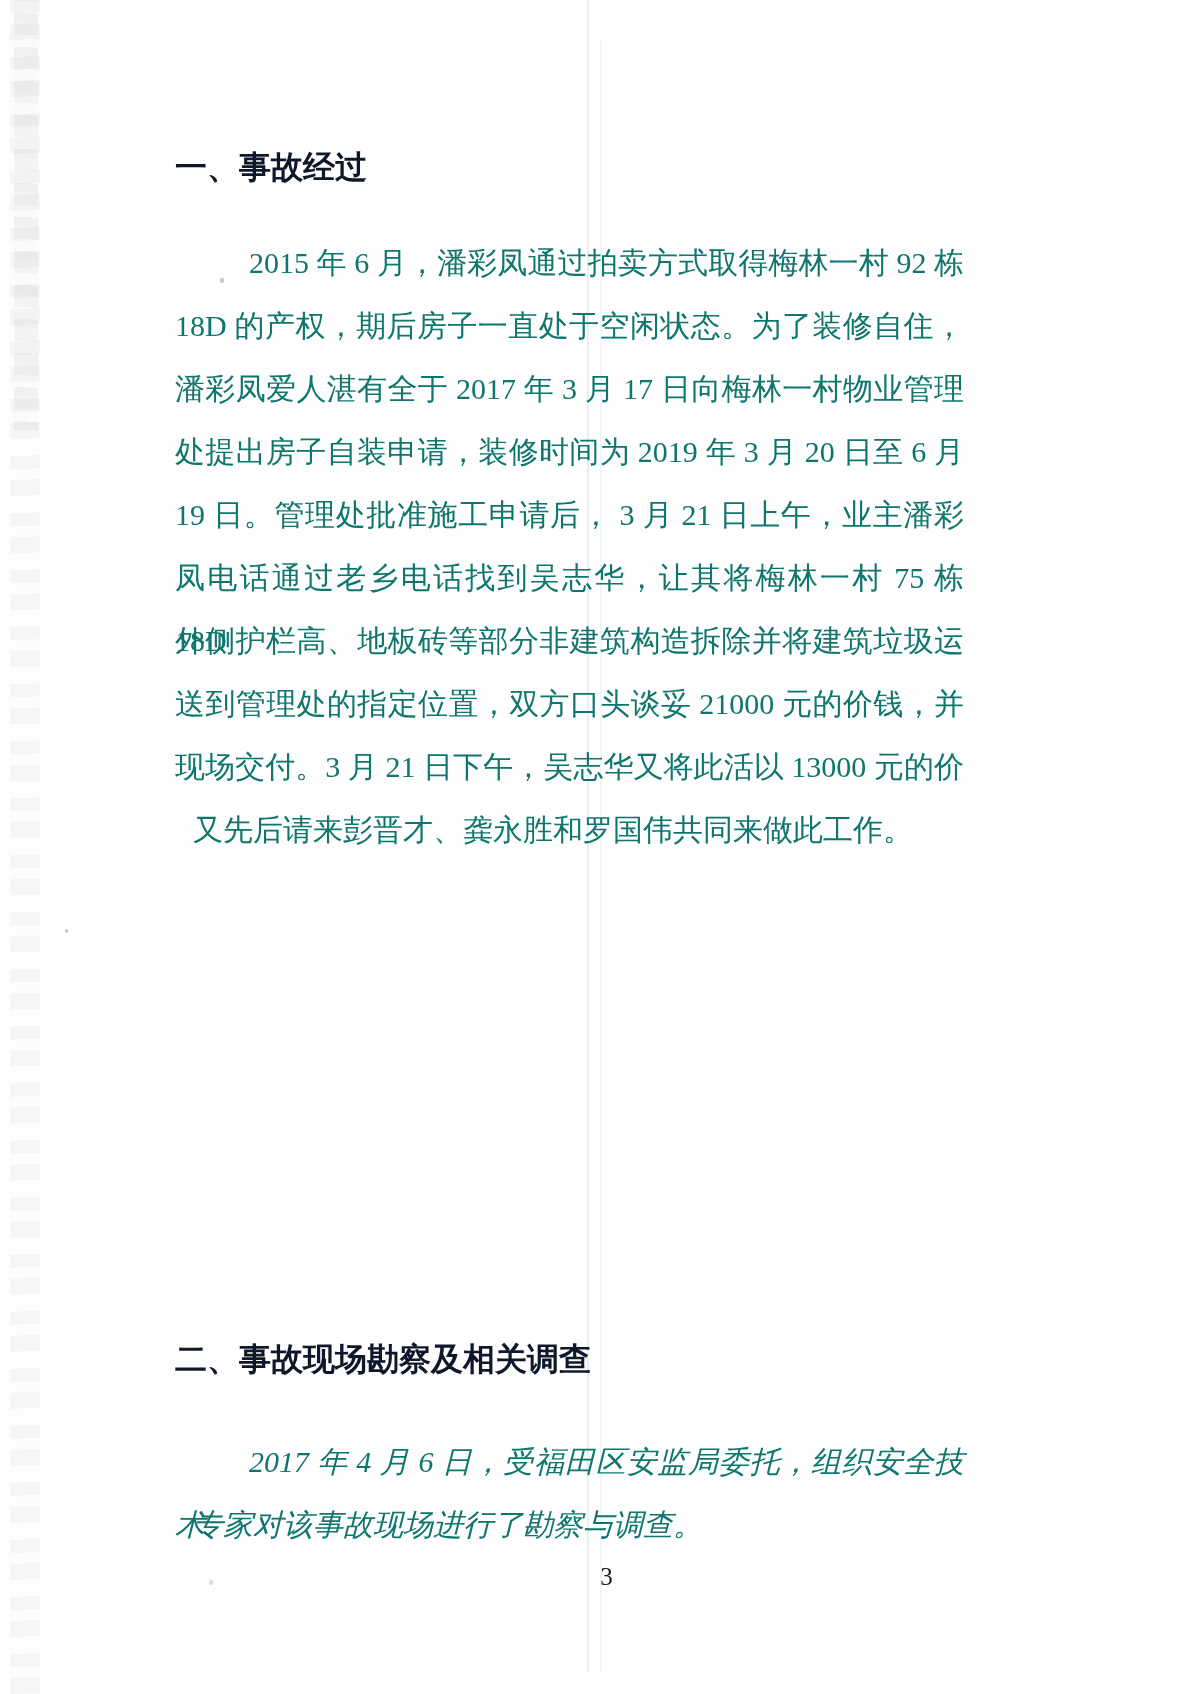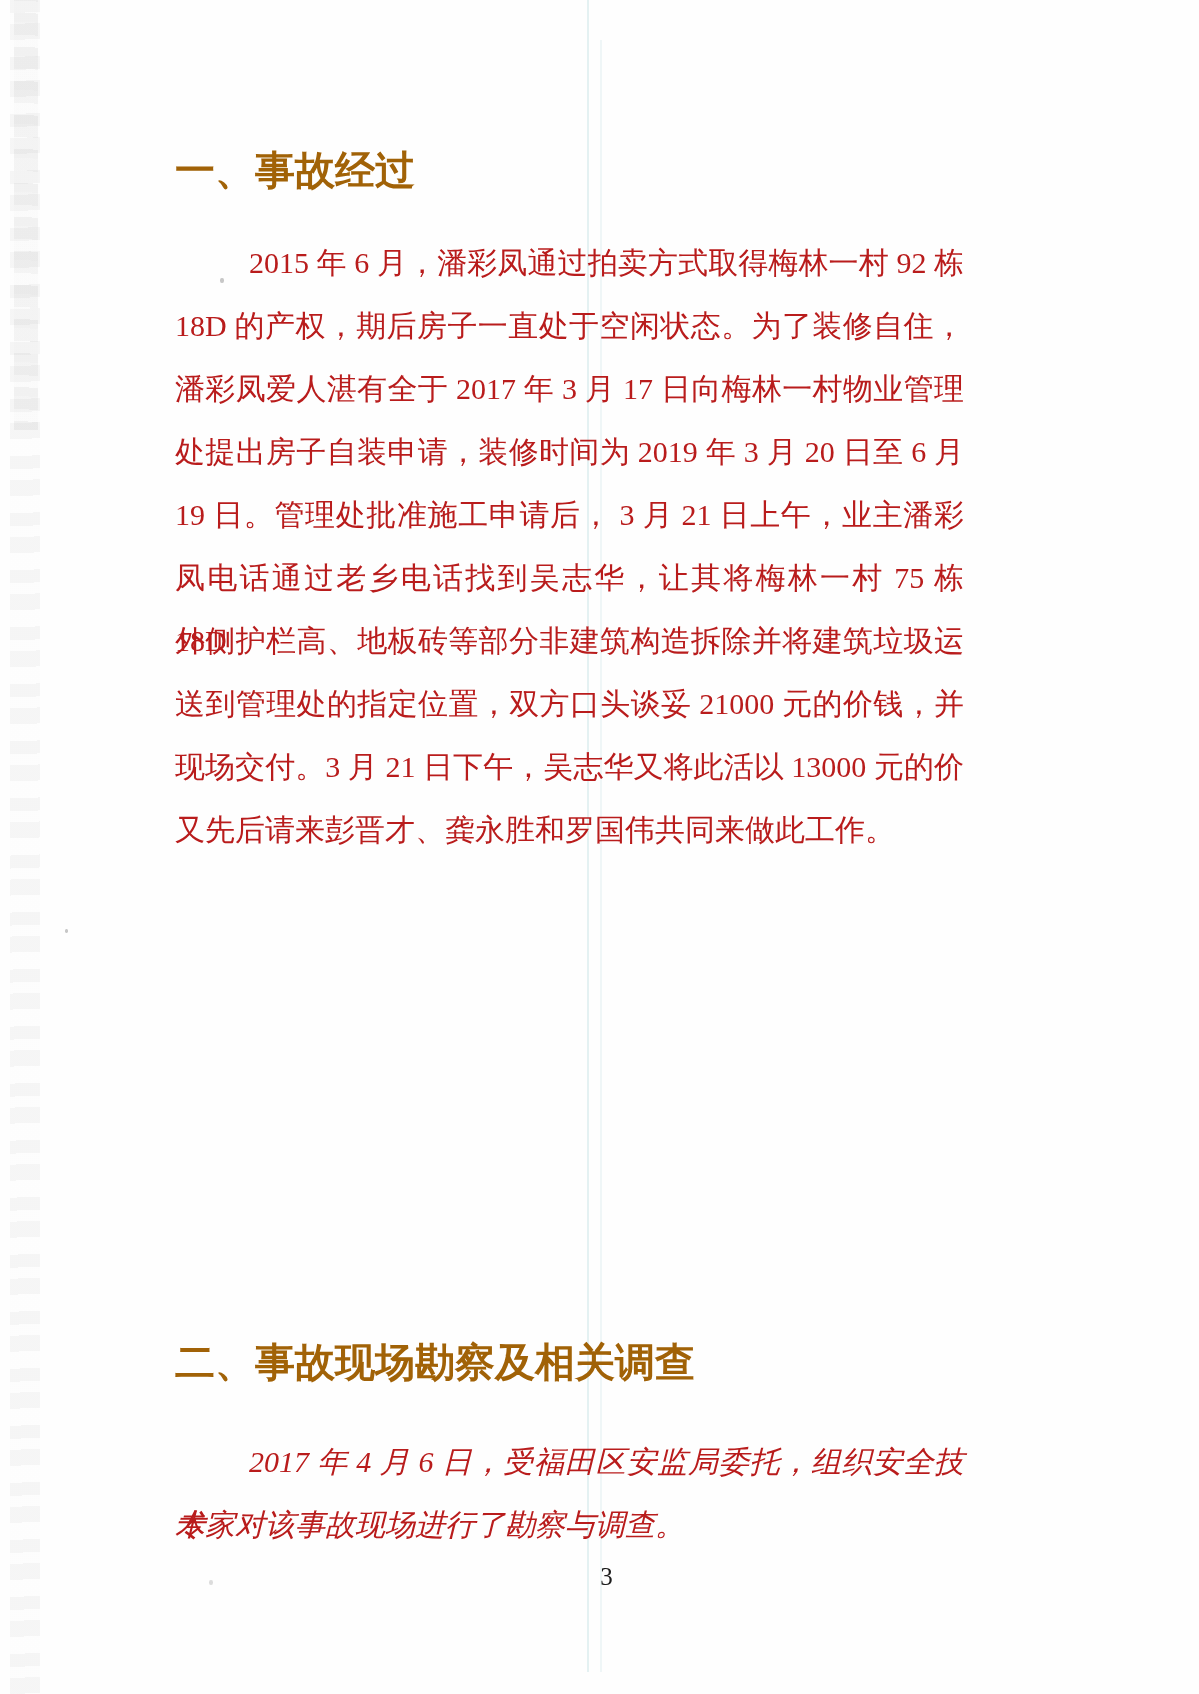--- a/index.html
+++ b/index.html
@@ -72,48 +72,49 @@
   .speck-2 { left: 65px;  top: 929px; width: 3px; height: 4px; }
   .speck-3 { left: 209px; top: 1580px; opacity: 0.3; }
 
   
   .doc-heading {
     position: absolute;
     left: 175px;
     width: 800px;
     height: 40px;
     line-height: 40px;
-    font-family: Liberation Sans, sans-serif;
+    font-family: Liberation Mono, monospace;
     font-weight: bold;
-    font-size: 40px;
-    color: #a16207;
+    font-size: 32px;
+    color: #0f172a;
   }
   .heading-1 { top: 150px; }
   .heading-2 { top: 1342px; }
 
   .para {
     position: absolute;
     left: 175px;
     width: 789px;
   }
   .para-1 { top: 231px; }
   .para-2 { top: 927px; }
   .para-3 { top: 1430px; font-style: italic; }
 
   .line {
     height: 63px;
     line-height: 63px;
     font-size: 30px;
     text-align: justify;
     text-align-last: justify;
-    color: #b91c1c;
+    color: #0f766e;
   }
   .line.last {
     text-align: left;
     text-align-last: left;
+    margin-left: 18px;
   }
   .line.indent {
     text-indent: 74px;
   }
 
   .page-number {
     position: absolute;
     top: 1557px;
     left: 0;
     width: 100%;

